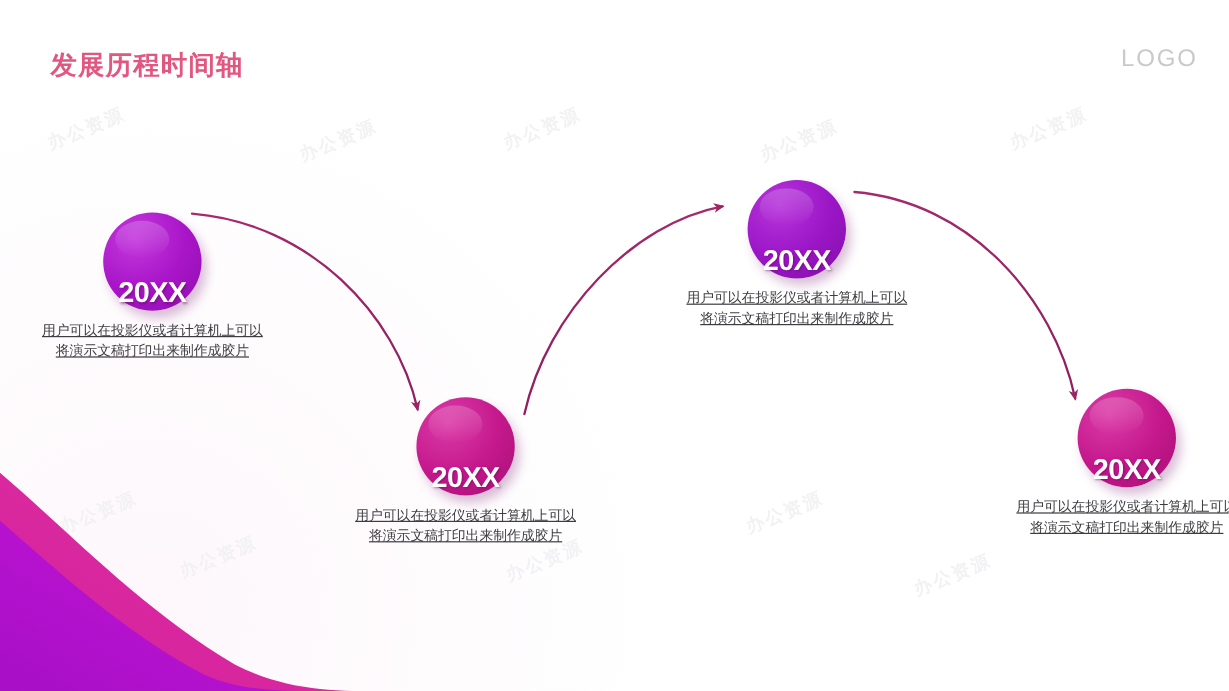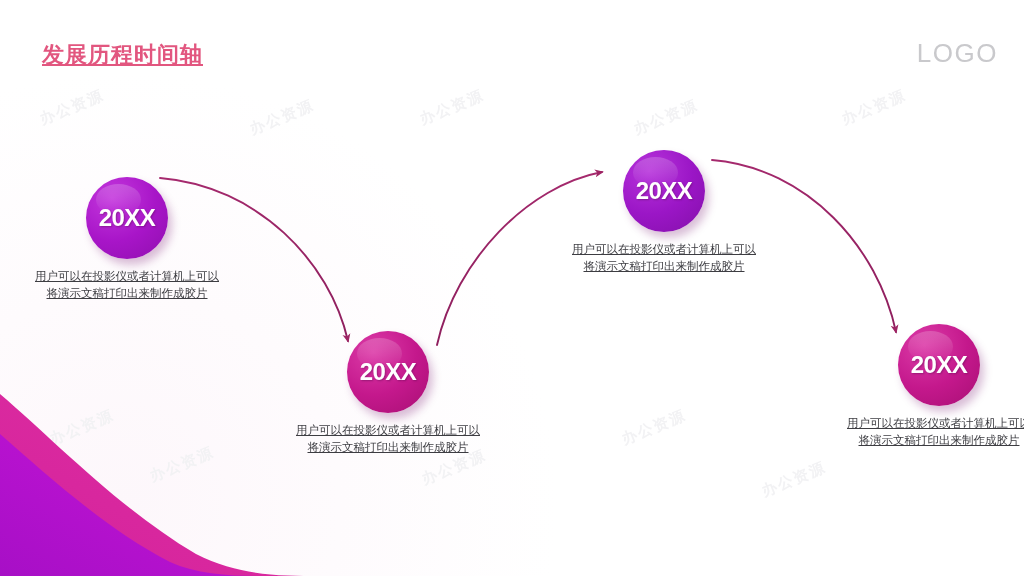--- a/index.html
+++ b/index.html
@@ -39,28 +39,27 @@
 
   #page-title {
     position:absolute;
     left:42px;
     top:40px;
     font-size:22px;
     font-weight:bold;
     letter-spacing:1px;
     color:#e2567f;
     white-space:nowrap;
-    text-decoration:underline;
   }
 
   #logo {
     position:absolute;
     right:26px;
     top:38px;
-    font-size:26px;
+    font-size:20px;
     font-weight:normal;
     letter-spacing:1.5px;
     color:#c9c9cc;
     white-space:nowrap;
   }
 
   
   #swoosh {
     position:absolute;
     left:0; bottom:0;
@@ -99,21 +98,21 @@
     position:absolute;
     z-index:20;
   }
 
   .node-circle {
     position:relative;
     width:82px;
     height:82px;
     border-radius:50%;
     display:flex;
-    align-items:center;
+    align-items:flex-end;
     justify-content:center;
     box-shadow:4px 6px 9px rgba(120,20,110,0.28);
     margin:0 auto;
   }
 
   .node-circle::after {
     content:"";
     position:absolute;
     left:12%; top:8%;
     width:55%; height:38%;

